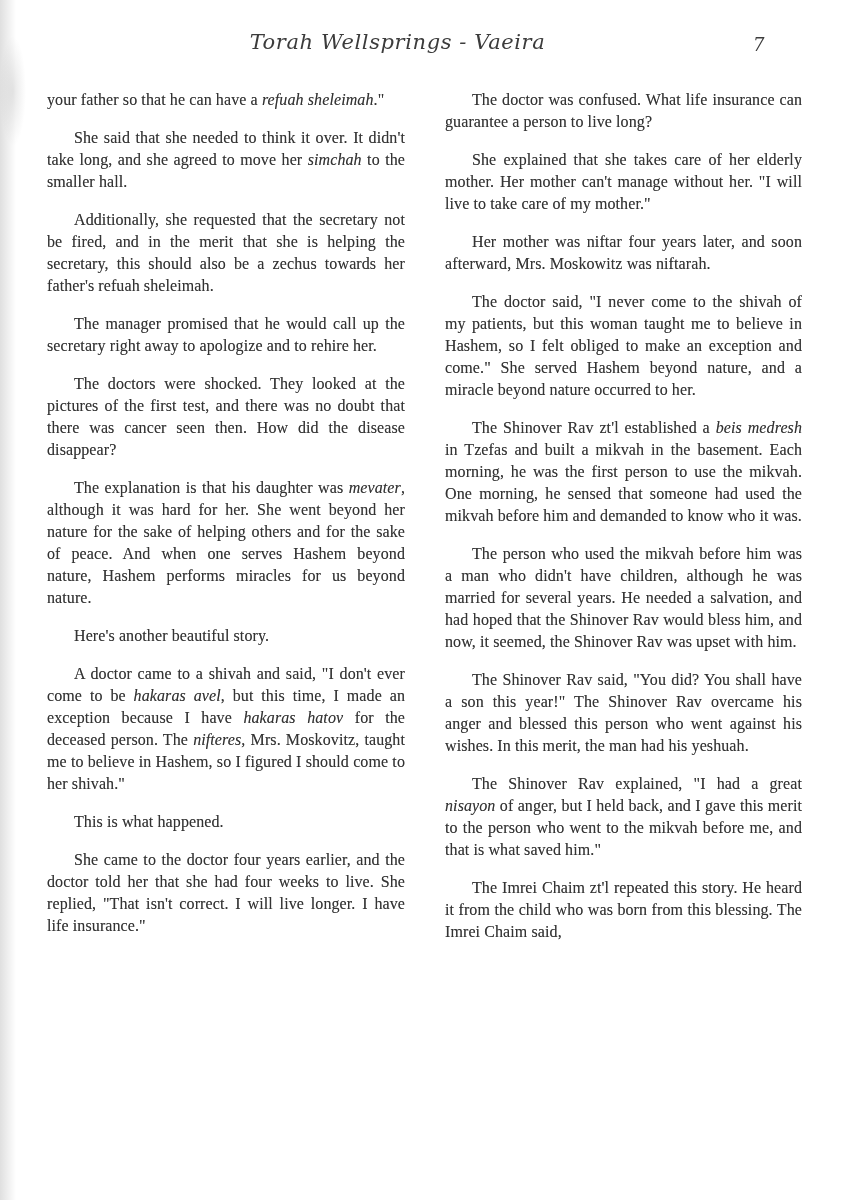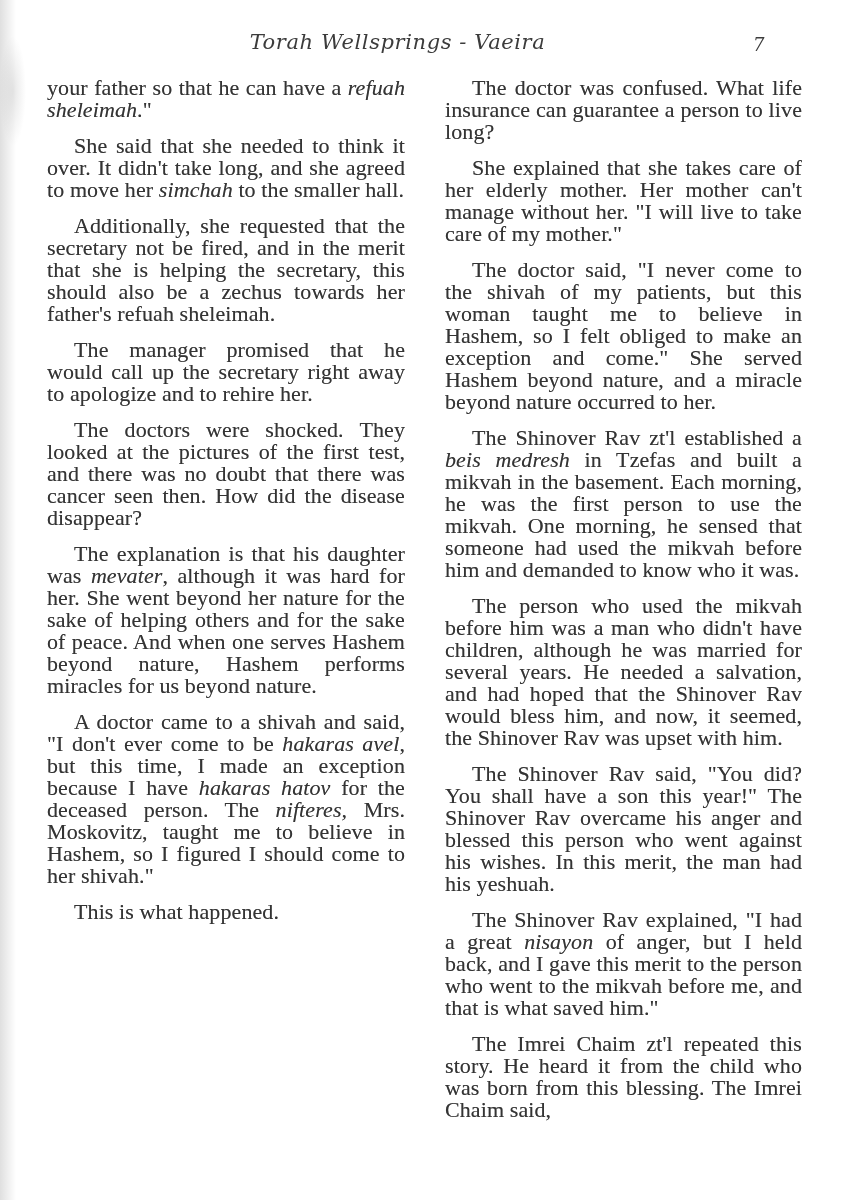--- a/index.html
+++ b/index.html
@@ -56,22 +56,22 @@
     font-size: 18px;
     color: var(--header-color, #3c3c3c);
   }
   .column {
     position: absolute;
     top: 73px;
   }
   .column-left  { left: 47px;  width: 358px; }
   .column-right { left: 445px; width: 357px; }
   .column p {
-    margin: 4px 0 14px 0;
-    font-size: 22px;
+    margin: 16px 0 14px 0;
+    font-size: 16px;
     line-height: 22px;
     text-align: justify;
     text-indent: 27px;
     letter-spacing: 0.1px;
     
     text-shadow: 0 0 0.4px rgba(40,40,40,0.45);
   }
   .column p.no-indent { text-indent: 0; }
   .column p em { font-style: italic; }
 </style>
@@ -82,27 +82,30 @@
   <div class="header-title">Torah Wellsprings - Vaeira</div>
   <div class="page-number">7</div>
 
   <div class="column column-left">
       <p class="no-indent"><span>your father so that he can have a </span><em>refuah sheleimah</em><span>."</span></p>
       <p><span>She said that she needed to think it over. It didn't take long, and she agreed to move her </span><em>simchah</em><span> to the smaller hall.</span></p>
       <p><span>Additionally, she requested that the secretary not be fired, and in the merit that she is helping the secretary, this should also be a zechus towards her father's refuah sheleimah.</span></p>
       <p><span>The manager promised that he would call up the secretary right away to apologize and to rehire her.</span></p>
       <p><span>The doctors were shocked. They looked at the pictures of the first test, and there was no doubt that there was cancer seen then. How did the disease disappear?</span></p>
       <p><span>The explanation is that his daughter was </span><em>mevater</em><span>, although it was hard for her. She went beyond her nature for the sake of helping others and for the sake of peace. And when one serves Hashem beyond nature, Hashem performs miracles for us beyond nature.</span></p>
+      <p><span>Here's another beautiful story.</span></p>
       <p><span>A doctor came to a shivah and said, "I don't ever come to be </span><em>hakaras avel</em><span>, but this time, I made an exception because I have </span><em>hakaras hatov</em><span> for the deceased person. The </span><em>nifteres,</em><span> Mrs. Moskovitz, taught me to believe in Hashem, so I figured I should come to her shivah."</span></p>
       <p><span>This is what happened.</span></p>
+      <p><span>She came to the doctor four years earlier, and the doctor told her that she had four weeks to live. She replied, "That isn't correct. I will live longer. I have life insurance."</span></p>
     </div>
 
   <div class="column column-right">
       <p><span>The doctor was confused. What life insurance can guarantee a person to live long?</span></p>
       <p><span>She explained that she takes care of her elderly mother. Her mother can't manage without her. "I will live to take care of my mother."</span></p>
+      <p><span>Her mother was niftar four years later, and soon afterward, Mrs. Moskowitz was niftarah.</span></p>
       <p><span>The doctor said, "I never come to the shivah of my patients, but this woman taught me to believe in Hashem, so I felt obliged to make an exception and come." She served Hashem beyond nature, and a miracle beyond nature occurred to her.</span></p>
       <p><span>The Shinover Rav zt'l established a </span><em>beis medresh</em><span> in Tzefas and built a mikvah in the basement. Each morning, he was the first person to use the mikvah. One morning, he sensed that someone had used the mikvah before him and demanded to know who it was.</span></p>
       <p><span>The person who used the mikvah before him was a man who didn't have children, although he was married for several years. He needed a salvation, and had hoped that the Shinover Rav would bless him, and now, it seemed, the Shinover Rav was upset with him.</span></p>
       <p><span>The Shinover Rav said, "You did? You shall have a son this year!" The Shinover Rav overcame his anger and blessed this person who went against his wishes. In this merit, the man had his yeshuah.</span></p>
       <p><span>The Shinover Rav explained, "I had a great </span><em>nisayon</em><span> of anger, but I held back, and I gave this merit to the person who went to the mikvah before me, and that is what saved him."</span></p>
       <p><span>The Imrei Chaim zt'l repeated this story. He heard it from the child who was born from this blessing. The Imrei Chaim said,</span></p>
     </div>
 </div>
 
 </body></html>

